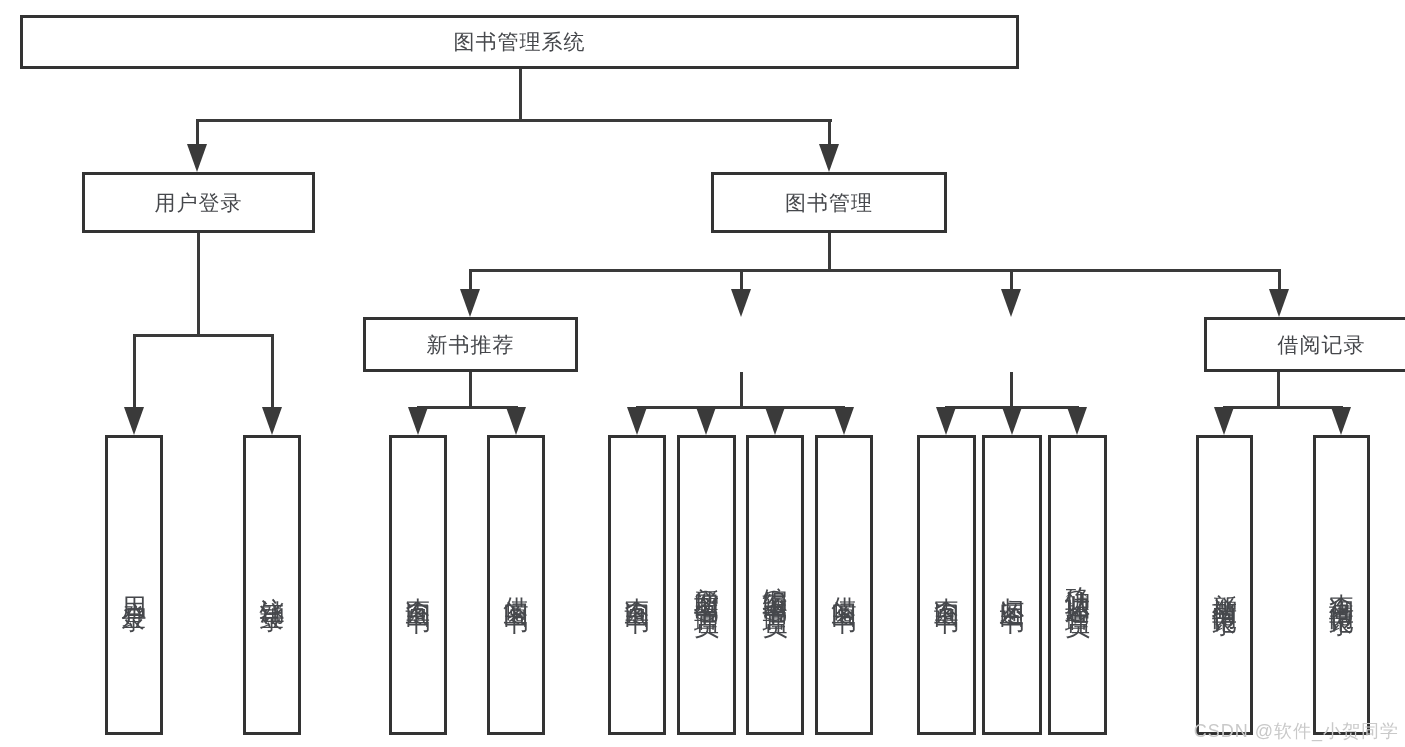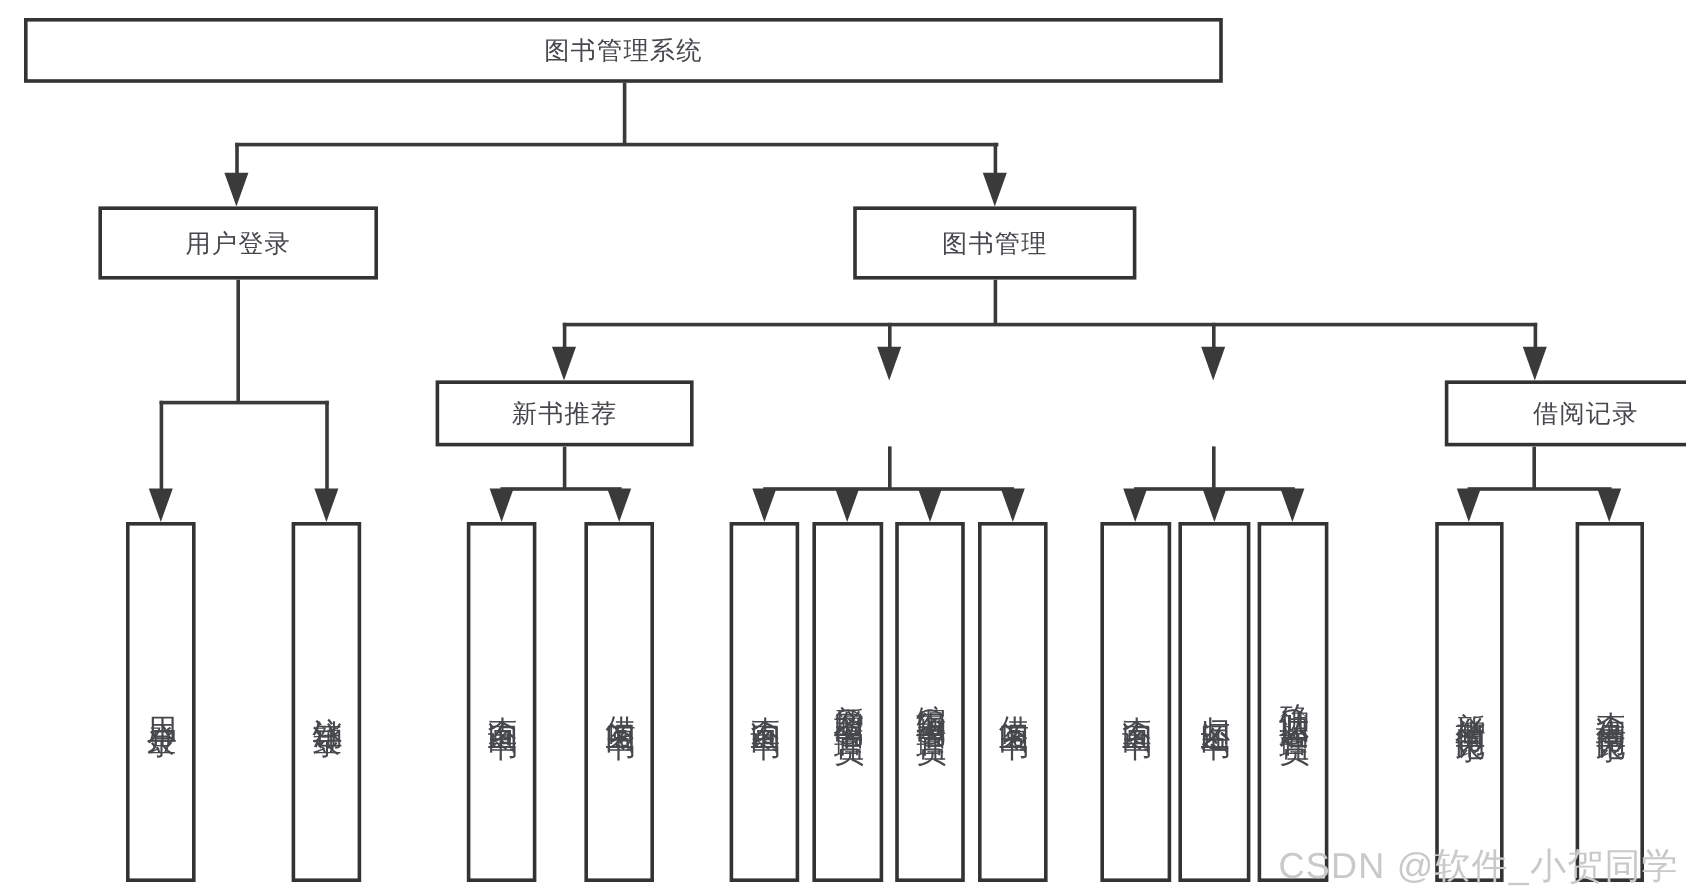--- a/index.html
+++ b/index.html
@@ -70,21 +70,21 @@
     width:0;height:0;
     border-left:10px solid transparent;
     border-right:10px solid transparent;
     border-top:28px solid var(--line);
     z-index:1;
   }
   .watermark{
     position:absolute;
     right:6px;
     bottom:4px;
-    font-size:30px;
+    font-size:18px;
     color:var(--watermark-text);
     z-index:3;
     letter-spacing:1px;
   }
 </style>
 </head>
 <body>
 
 <div id="stage">
 

